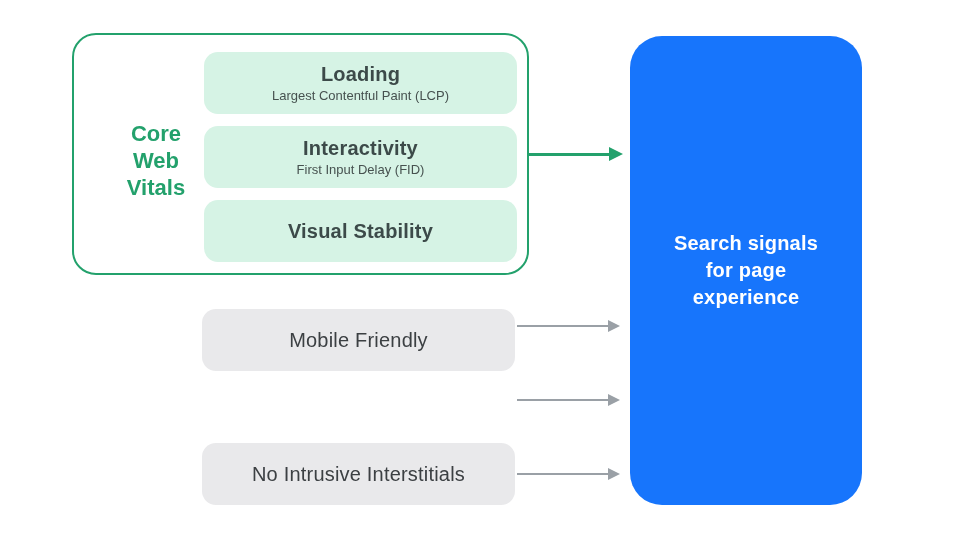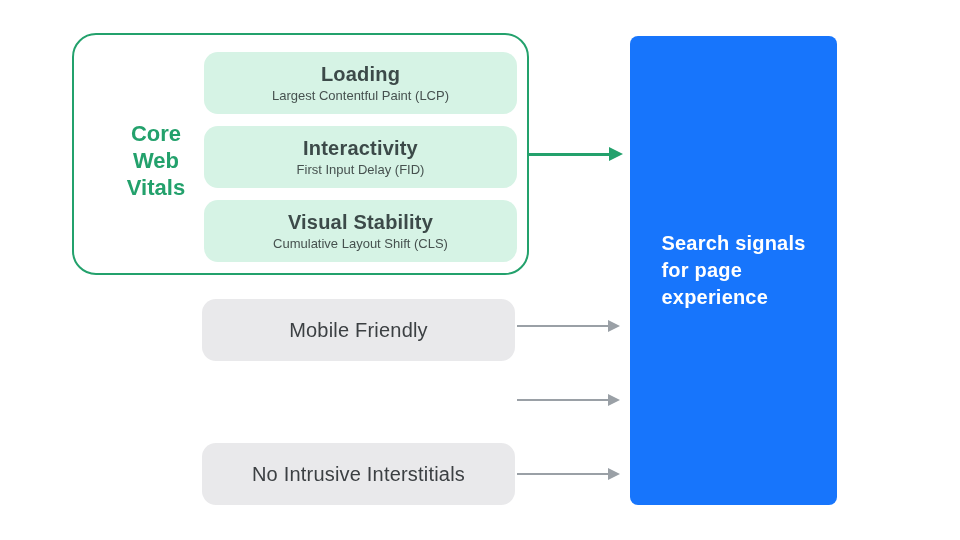--- a/index.html
+++ b/index.html
@@ -60,21 +60,21 @@
   }
 
   
   .signal-pill{
     position:absolute;left:202px;width:313px;height:62px;
     background:var(--signal-bg);
     border-radius:14px;
     display:flex;align-items:center;justify-content:center;
     text-align:center;
   }
-  .signal-pill.s1{top:299px;}
+  .signal-pill.s1{top:309px;}
   .signal-pill.s2{top:369px;}
   .signal-pill.s3{top:443px;}
   .signal-label{
     font-size:20px;font-weight:400;color:var(--signal-text);
     letter-spacing:0.2px;
   }
 
   
   .arrow{position:absolute;}
   .arrow .shaft{position:absolute;left:0;top:0;}
@@ -92,24 +92,25 @@
     left:91px;top:0;
     border-top:6px solid transparent;border-bottom:6px solid transparent;
     border-left:12px solid var(--arrow-gray);
   }
   .arrow-gray.a1{top:320px;}
   .arrow-gray.a2{top:394px;}
   .arrow-gray.a3{top:468px;}
 
   
   .result-box{
-    position:absolute;left:630px;top:36px;width:207px;height:469px;
+    position:absolute;left:630px;top:36px;width:232px;height:469px;
     background:var(--result-bg);
-    border-radius:8px;
+    border-radius:32px;
     display:flex;align-items:center;justify-content:center;
+    text-align:center;
   }
   .result-label{
     font-size:20px;font-weight:700;line-height:27px;
     color:var(--result-text);
     white-space:pre-line;
     letter-spacing:0.2px;
   }
 </style>
 </head>
 <body>
@@ -126,21 +127,20 @@
       <div class="vital-subtitle">First Input Delay (FID)</div>
     </div>
 
     <div class="vital-pill p1">
       <div class="vital-title">Loading</div>
       <div class="vital-subtitle">Largest Contentful Paint (LCP)</div>
     </div>
 
     <div class="vital-pill p3">
       <div class="vital-title">Visual Stability</div>
-      <div class="vital-subtitle">Cumulative Layout Shift (CLS)</div>
     </div>
   </div>
 
   <div class="arrow arrow-green">
     <div class="shaft"></div>
     <div class="head"></div>
   </div>
 
   <div class="signal-pill s1">
     <div class="signal-label">Mobile Friendly</div>

